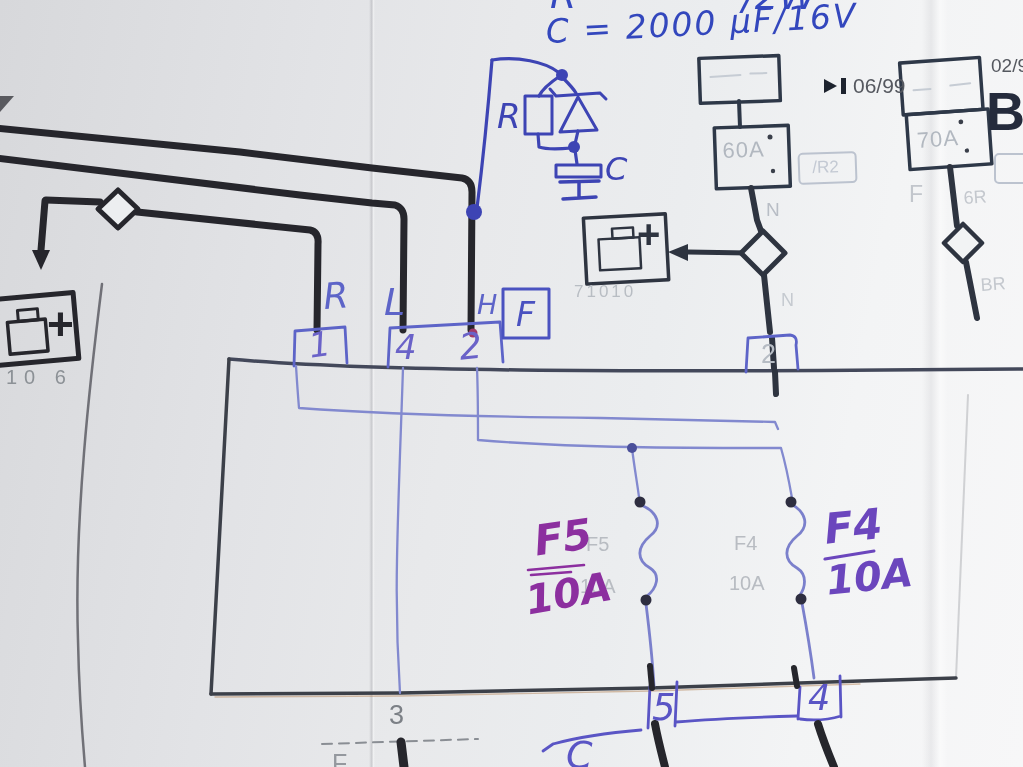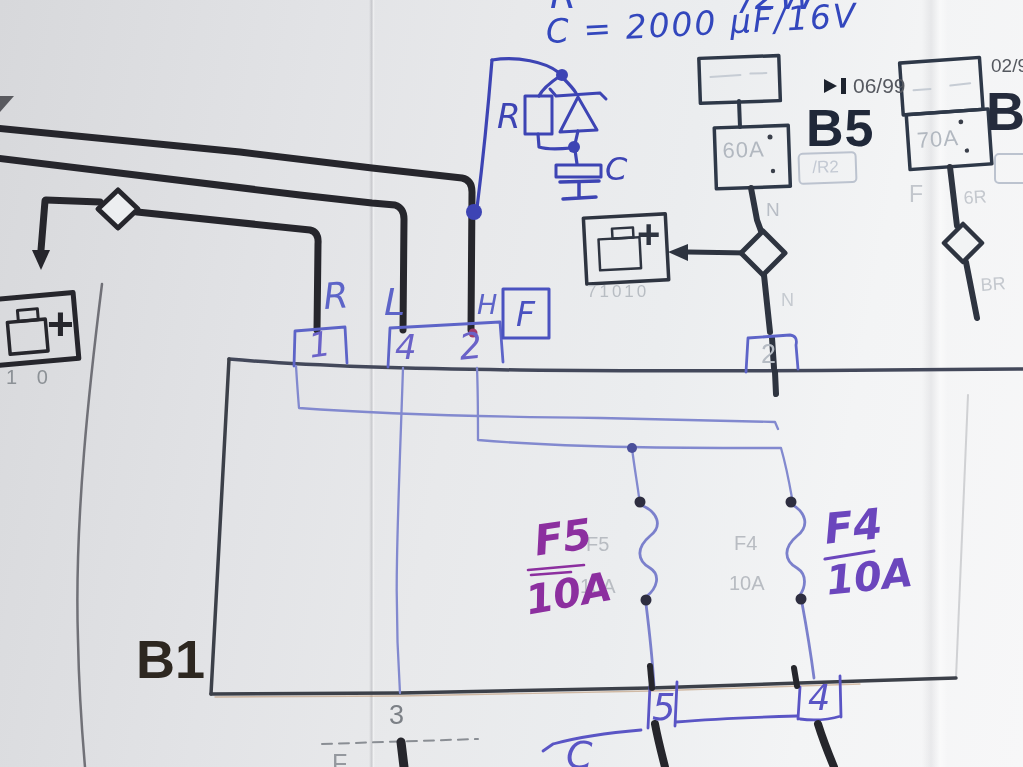--- a/index.html
+++ b/index.html
@@ -154,33 +154,31 @@
   <div class="t hand" style="left:322px;top:276px;font-size:36px;color:#5d64c8;transform:rotate(-4deg);">R</div>
   <div class="t hand" style="left:384px;top:280px;font-size:38px;color:#5d64c8;">L</div>
   <div class="t hand" style="left:477px;top:289px;font-size:27px;color:#5d64c8;">H</div>
   <div class="t hand" style="left:516px;top:295px;font-size:33px;color:#4a52c0;">F</div>
 
   <div class="t hand" style="left:306px;top:326px;font-size:34px;color:#6a62c8;transform:rotate(-8deg);">1</div>
   <div class="t hand" style="left:395px;top:327px;font-size:34px;color:#6a62c8;">4</div>
   <div class="t hand" style="left:457px;top:327px;font-size:36px;color:#6a62c8;transform:rotate(-6deg);">2</div>
   <div class="t print" style="left:761px;top:339px;font-size:27px;color:#b6bcc4;">2</div>
 
-  <div class="t print" style="left:806px;top:98px;font-size:52px;font-weight:bold;color:#202839;letter-spacing:1px;">B5</div>
   <div class="t print" style="left:853px;top:74px;font-size:21px;color:#55585f;">06/99</div>
   <div class="t print" style="left:722px;top:138px;font-size:22px;color:#b2b8c0;transform:rotate(-2deg);letter-spacing:1px;">60A</div>
   <div class="t print" style="left:812px;top:158px;font-size:17px;color:#c3c9d3;transform:rotate(-2deg);">/R2</div>
   <div class="t print" style="left:986px;top:80px;font-size:54px;font-weight:bold;color:#252b3c;">B9</div>
   <div class="t print" style="left:991px;top:55px;font-size:19px;color:#55585f;">02/9</div>
   <div class="t print" style="left:916px;top:128px;font-size:22px;color:#b2b8c0;transform:rotate(-4deg);letter-spacing:1px;">70A</div>
-  <div class="t print" style="left:136px;top:628px;font-size:54px;font-weight:600;color:#2d2720;">B1</div>
 
   <div class="t print" style="left:47px;top:297px;font-size:46px;font-weight:bold;color:#26262c;">+</div>
-  <div class="t print" style="left:6px;top:366px;font-size:20px;color:#8c9196;letter-spacing:7px;">1 0</div>
+  <div class="t print" style="left:6px;top:366px;font-size:20px;color:#8c9196;letter-spacing:7px;">10 6</div>
   <div class="t print" style="left:637px;top:212px;font-size:40px;font-weight:bold;color:#2e3440;">+</div>
-  <div class="t print" style="left:587px;top:282px;font-size:17px;color:#b8bdc3;letter-spacing:3px;">71010</div>
+  <div class="t print" style="left:574px;top:282px;font-size:17px;color:#b8bdc3;letter-spacing:3px;">71010</div>
 
   <div class="t print" style="left:766px;top:199px;font-size:19px;color:#b8bdc5;">N</div>
   <div class="t print" style="left:781px;top:290px;font-size:18px;color:#c5cad0;">N</div>
   <div class="t print" style="left:909px;top:181px;font-size:23px;color:#c2c6cc;">F</div>
   <div class="t print" style="left:963px;top:188px;font-size:18px;color:#c4c8ce;transform:rotate(-4deg);">6R</div>
   <div class="t print" style="left:980px;top:275px;font-size:18px;color:#c4c8ce;transform:rotate(-4deg);">BR</div>
 
   <div class="t print" style="left:586px;top:533px;font-size:20px;color:#b8bcc2;">F5</div>
   <div class="t print" style="left:580px;top:575px;font-size:20px;color:#b8bcc2;">10A</div>
   <div class="t print" style="left:734px;top:532px;font-size:20px;color:#b8bcc2;">F4</div>

